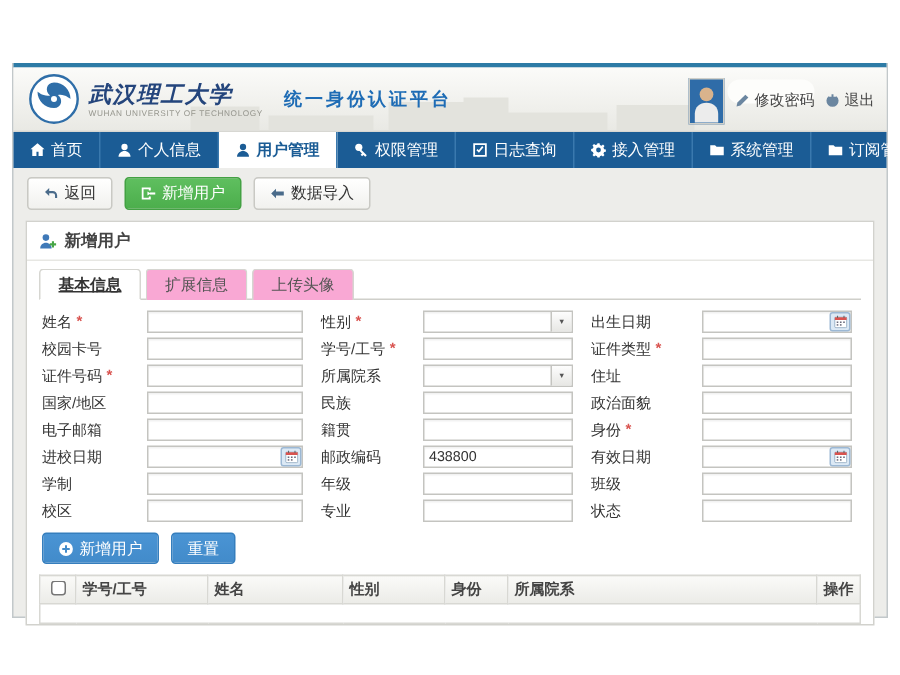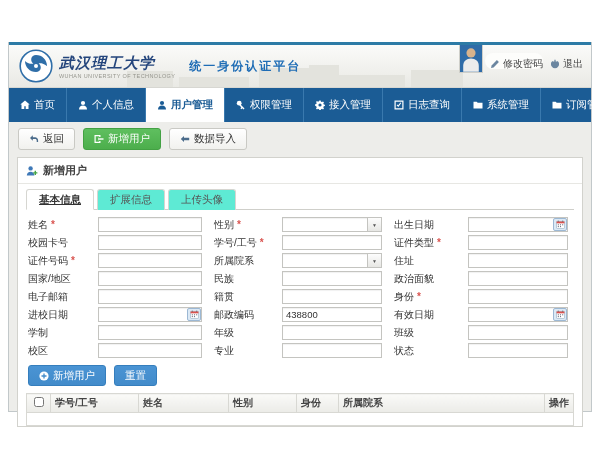--- a/index.html
+++ b/index.html
@@ -14,45 +14,45 @@
   .sky.s3{left:250px;width:56px;height:19px;} .sky.s4{left:312px;width:84px;height:12px;}
   .sky.s5{left:402px;width:52px;height:17px;} .sky.s6{left:300px;width:30px;height:22px;}
   .pill { position:absolute; right:48px; top:8px; width:58px; height:16px; background:#fdfdfb; border-radius:9px; }
   .brand { position:absolute; left:10px; top:4px; display:flex; align-items:center; }
   .logo { width:34px; height:34px; display:block; }
   .logo svg { width:34px; height:34px; display:block; }
   .brand-text { margin-left:6px; }
   .uni-cn { font-family:"DejaVu Serif","Liberation Serif",serif; font-style:italic; font-weight:bold; font-size:15px; color:#24457c; letter-spacing:1px; white-space:nowrap; }
   .uni-en { font-size:5.5px; color:#96968e; letter-spacing:.4px; white-space:nowrap; }
   .platform-title { margin-left:14px; font-size:12px; font-weight:bold; color:#1e6cb5; letter-spacing:2px; white-space:nowrap; }
-  .header-right { position:absolute; right:8px; bottom:14px; display:flex; align-items:flex-end; gap:7px; font-size:10px; color:#444; }
+  .header-right { position:absolute; right:8px; bottom:4px; display:flex; gap:7px; font-size:10px; color:#444; }
   .avatar { width:24px; height:31px; display:block; border:1px solid #cfcfc9; background:#2f6ca8; }
   .avatar svg { width:100%; height:100%; display:block; }
   .hlink { display:inline-flex; align-items:center; gap:3px; cursor:pointer; padding-bottom:2px; }
   .hlink .ic { color:#6b86a0; }
   
-  .nav { display:flex; height:34px; background:#1b5c95; color:#fff; font-size:10.5px; }
+  .nav { display:flex; height:24px; background:#1b5c95; color:#fff; font-size:10.5px; }
   .nav-item { display:flex; align-items:center; gap:4px; padding:0 11px; border-right:1px solid #3a79ae; cursor:pointer; white-space:nowrap; }
   .nav-item.active { background:#fff; color:#1b5c95; font-weight:bold; }
   .ic { display:inline-flex; }
   .ic svg { width:10px; height:10px; display:block; fill:currentColor; }
   
   .content { display:flex; flex-direction:column; height:300px; }
   .toolbar { display:flex; gap:8px; padding:6px 9px 5px; }
   .btn { display:inline-flex; align-items:center; gap:4px; height:22px; padding:0 10px; font-size:10.5px; border-radius:3px; cursor:pointer; font-family:inherit; }
   .btn-default { background:linear-gradient(#ffffff,#f1f1ee); border:1px solid #c9c9c4; color:#333; }
   .btn-default .ic { color:#4a6b8a; }
   .btn-green { background:linear-gradient(#5fbf5f,#4cae4c); border:1px solid #43a143; color:#fff; }
   .btn-blue { background:linear-gradient(#4a94d4,#428bca); border:1px solid #357ebd; color:#fff; height:21px; }
   
   .panel { flex:1; margin:2px 8px 8px; background:#fff; border:1px solid #d2d2cd; display:flex; flex-direction:column; }
   .panel-head { display:flex; align-items:center; gap:5px; padding:5px 8px; border-bottom:1px solid #e7e7e3; font-size:11px; font-weight:bold; color:#444; }
   .panel-head .ic svg { width:12px; height:12px; }
   .tabs { display:flex; gap:3px; margin:5px 8px 0; border-bottom:1px solid #cfcfca; height:21px; }
-  .tab { padding:3px 12px 0; font-size:10.5px; color:#555; background:#5eead4; border:1px solid #d6d6d1; border-bottom:none; border-radius:3px 3px 0 0; cursor:pointer; margin-bottom:-1px; }
+  .tab { padding:3px 12px 0; font-size:10.5px; color:#555; background:#f9a8d4; border:1px solid #d6d6d1; border-bottom:none; border-radius:3px 3px 0 0; cursor:pointer; margin-bottom:-1px; }
   .tab.active { background:#fff; border-bottom:1px solid #fff; color:#333; font-weight:bold;text-decoration:underline; }
   
   .form-grid { display:grid; grid-template-columns:58px 104px 56px 100px 62px 100px; column-gap:12px; row-gap:3px; padding:7px 10px 4px; font-size:10px; color:#333; align-items:center; }
   .f-label { display:flex; align-items:center; gap:3px; white-space:nowrap; }
   .req { color:#d9534f; font-weight:bold; }
   .f-field { position:relative; }
   .f-field input { width:100%; height:15px; border:1px solid #c4c4c0; box-shadow:inset 0 1px 1px rgba(0,0,0,.06); font-size:9.5px; padding:0 3px; font-family:inherit; color:#333; background:#fff; }
   .addon { position:absolute; right:1px; top:1px; bottom:1px; width:14px; display:flex; align-items:center; justify-content:center; cursor:pointer; }
   .addon.sel { background:linear-gradient(#fdfdfd,#e7e7e4); border-left:1px solid #c4c4c0; font-size:5px; color:#555; }
   .addon.cal { background:#dce9f5; border:1px solid #9cb8d4; border-radius:2px; }
@@ -157,33 +157,33 @@
             <svg viewBox="0 0 10 10">
               <circle cx="3.2" cy="3.2" r="2.4"></circle>
               <path d="M4.3 4.3l4.2 4.2-1 1-1.2-1.2-.9.9-1-1 .9-.9-1.9-1.9z"></path>
             </svg>
           </span>
           <span>权限管理</span>
         </div>
         <div class="nav-item">
           <span class="ic">
             <svg viewBox="0 0 10 10">
-              <path fill-rule="evenodd" d="M4.3 0.5h1.4l.25 1.15 1.1.45.95-.7 1 1-.7.95.45 1.1 1.15.25v1.4l-1.15.25-.45 1.1.7.95-1 1-.95-.7-1.1.45-.25 1.15H4.3l-.25-1.15-1.1-.45-.95.7-1-1 .7-.95-.45-1.1L.1 5.7V4.3l1.15-.25.45-1.1-.7-.95 1-1 .95.7 1.1-.45zM5 3.4a1.6 1.6 0 100 3.2 1.6 1.6 0 000-3.2z"></path>
-            </svg>
-          </span>
-          <span>接入管理</span>
-        </div>
-        <div class="nav-item">
-          <span class="ic">
-            <svg viewBox="0 0 10 10">
               <path d="M0.5 0.5h9v9h-9z M1.7 1.7v6.6h6.6V1.7z" fill-rule="evenodd"></path>
               <path d="M2.6 5.2l1.7 1.7 3-3.8-.9-.7-2.2 2.8-.8-.8z"></path>
             </svg>
           </span>
           <span>日志查询</span>
+        </div>
+        <div class="nav-item">
+          <span class="ic">
+            <svg viewBox="0 0 10 10">
+              <path fill-rule="evenodd" d="M4.3 0.5h1.4l.25 1.15 1.1.45.95-.7 1 1-.7.95.45 1.1 1.15.25v1.4l-1.15.25-.45 1.1.7.95-1 1-.95-.7-1.1.45-.25 1.15H4.3l-.25-1.15-1.1-.45-.95.7-1-1 .7-.95-.45-1.1L.1 5.7V4.3l1.15-.25.45-1.1-.7-.95 1-1 .95.7 1.1-.45zM5 3.4a1.6 1.6 0 100 3.2 1.6 1.6 0 000-3.2z"></path>
+            </svg>
+          </span>
+          <span>接入管理</span>
         </div>
         <div class="nav-item">
           <span class="ic">
             <svg viewBox="0 0 10 10">
               <path d="M0.5 1.8h3.2l1 1h4.8v5.7H0.5z"></path>
             </svg>
           </span>
           <span>系统管理</span>
         </div>
         <div class="nav-item">

